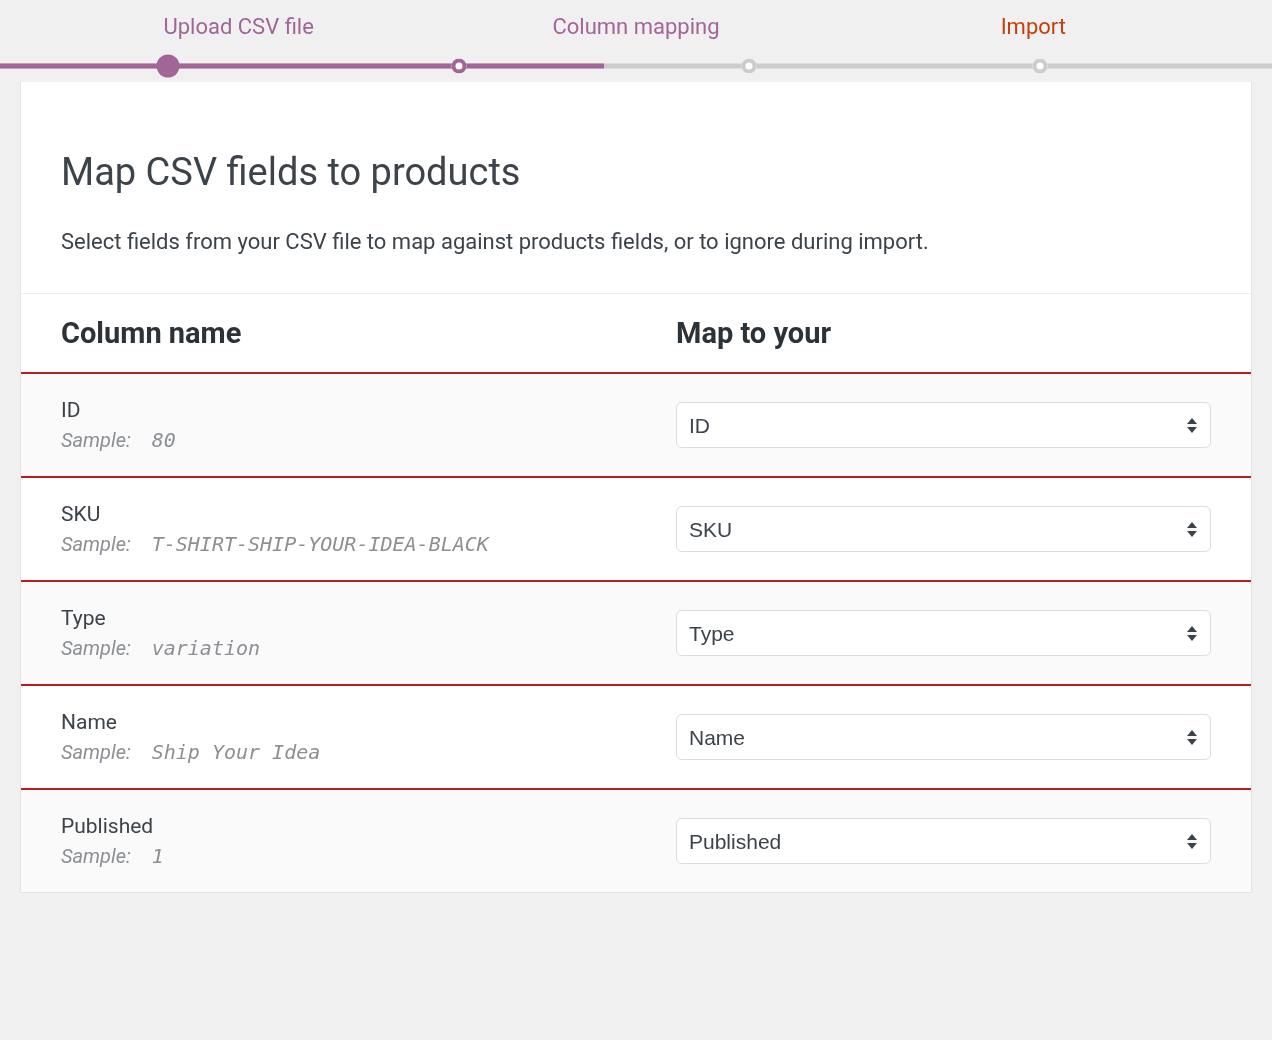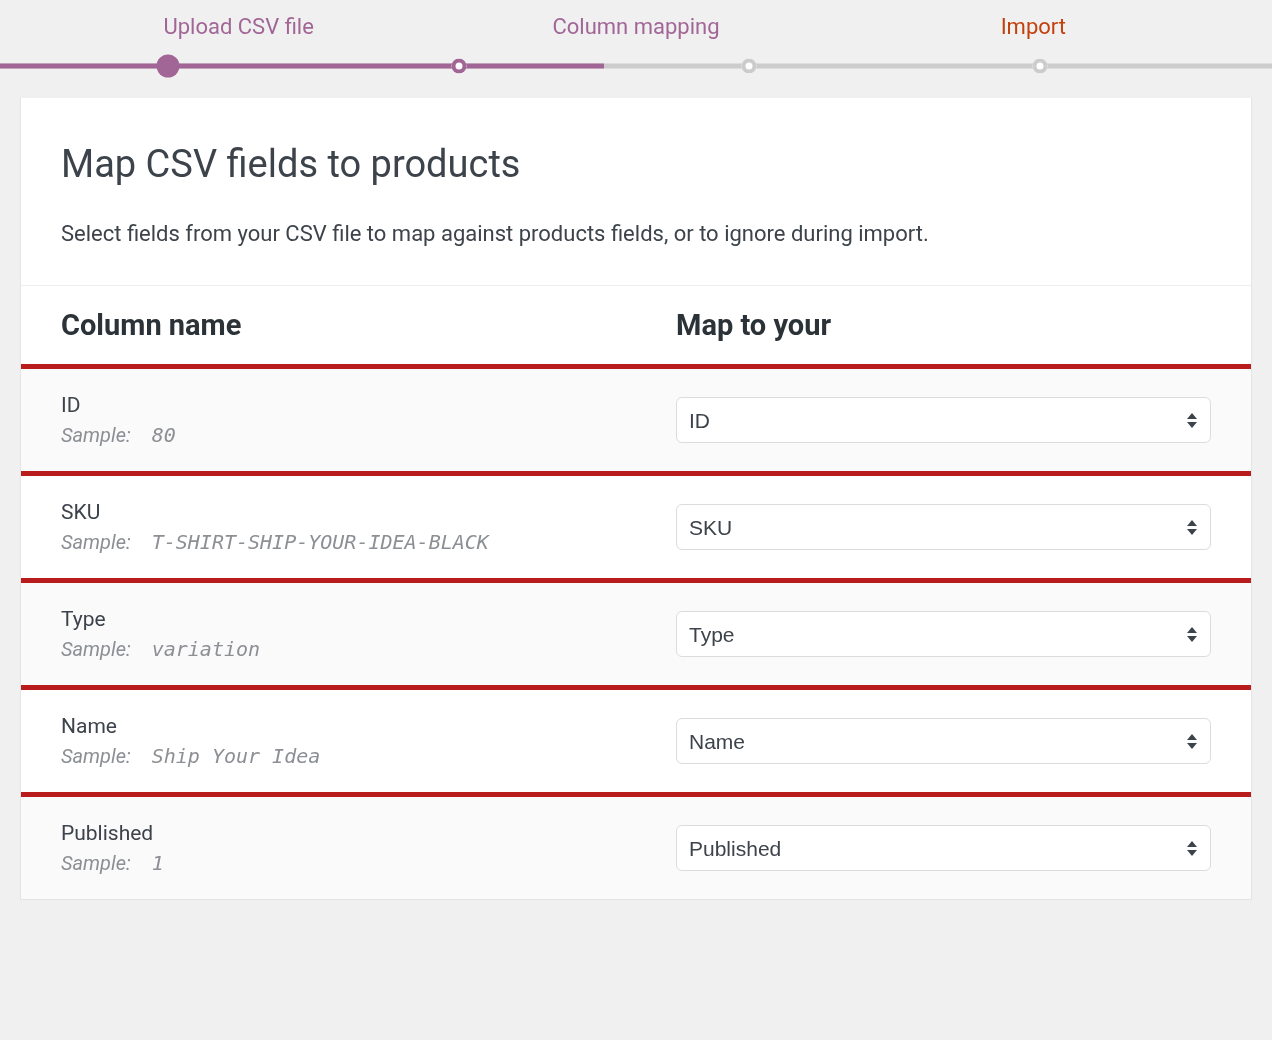--- a/index.html
+++ b/index.html
@@ -7,21 +7,21 @@
       font-family: -apple-system, BlinkMacSystemFont, "Segoe UI", Roboto, "Helvetica Neue", Arial, sans-serif;
       background: #f0f0f1;
       color: #3c434a;
       width: 1272px;
     }
 
     
     .stepper {
       position: relative;
       padding-top: 14px;
-      padding-bottom: 30px;
+      padding-bottom: 14px;
     }
     .stepper-labels {
       display: flex;
       padding: 0 40px;
     }
     .stepper-label {
       flex: 1;
       text-align: center;
       font-size: 22px;
       color: #c2410c;
@@ -74,21 +74,21 @@
     }
 
     
     .card {
       background: #ffffff;
       margin: 0 20px 0 20px;
       border: 1px solid #e2e4e7;
       border-top: none;
     }
     .card-header {
-      padding: 44px 40px 34px 40px;
+      padding: 68px 40px 34px 40px;
       border-bottom: 1px solid #eeeeee;
     }
     .card-title {
       font-size: 38px;
       font-weight: 400;
       color: #3c434a;
       margin-bottom: 30px;
     }
     .card-description {
       font-size: 22px;
@@ -106,21 +106,21 @@
       text-align: left;
       font-weight: 700;
       font-size: 29px;
       padding: 22px 40px;
       color: #2c3338;
     }
     .map-table thead th:first-child {
       width: 50%;
     }
     .map-table tbody tr {
-      border-top: 5px solid #b91c1c;
+      border-top: 2px solid #b91c1c;
     }
     .map-table tbody tr:nth-child(odd) {
       background: #fafafa;
     }
     .map-table tbody td {
       padding: 24px 40px 24px 40px;
       vertical-align: middle;
     }
     .col-name-cell .col-name {
       font-size: 21px;

